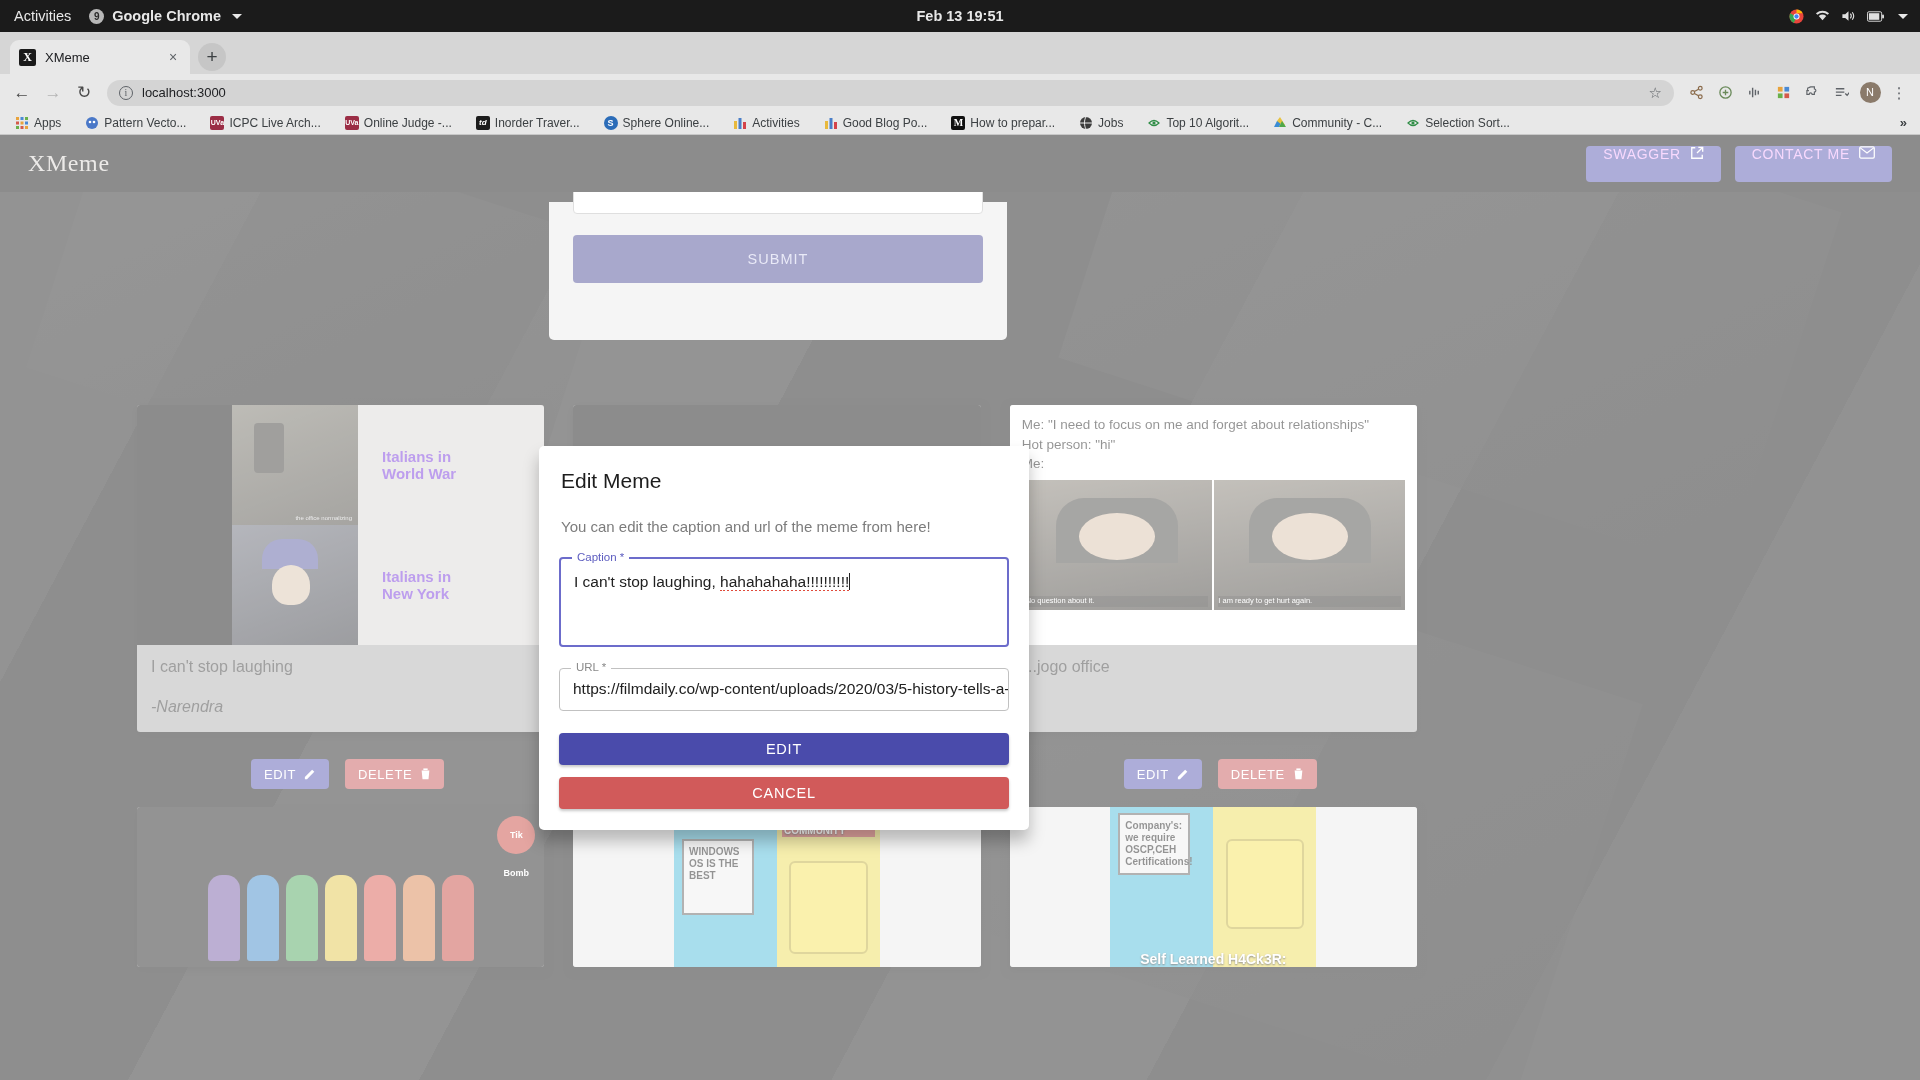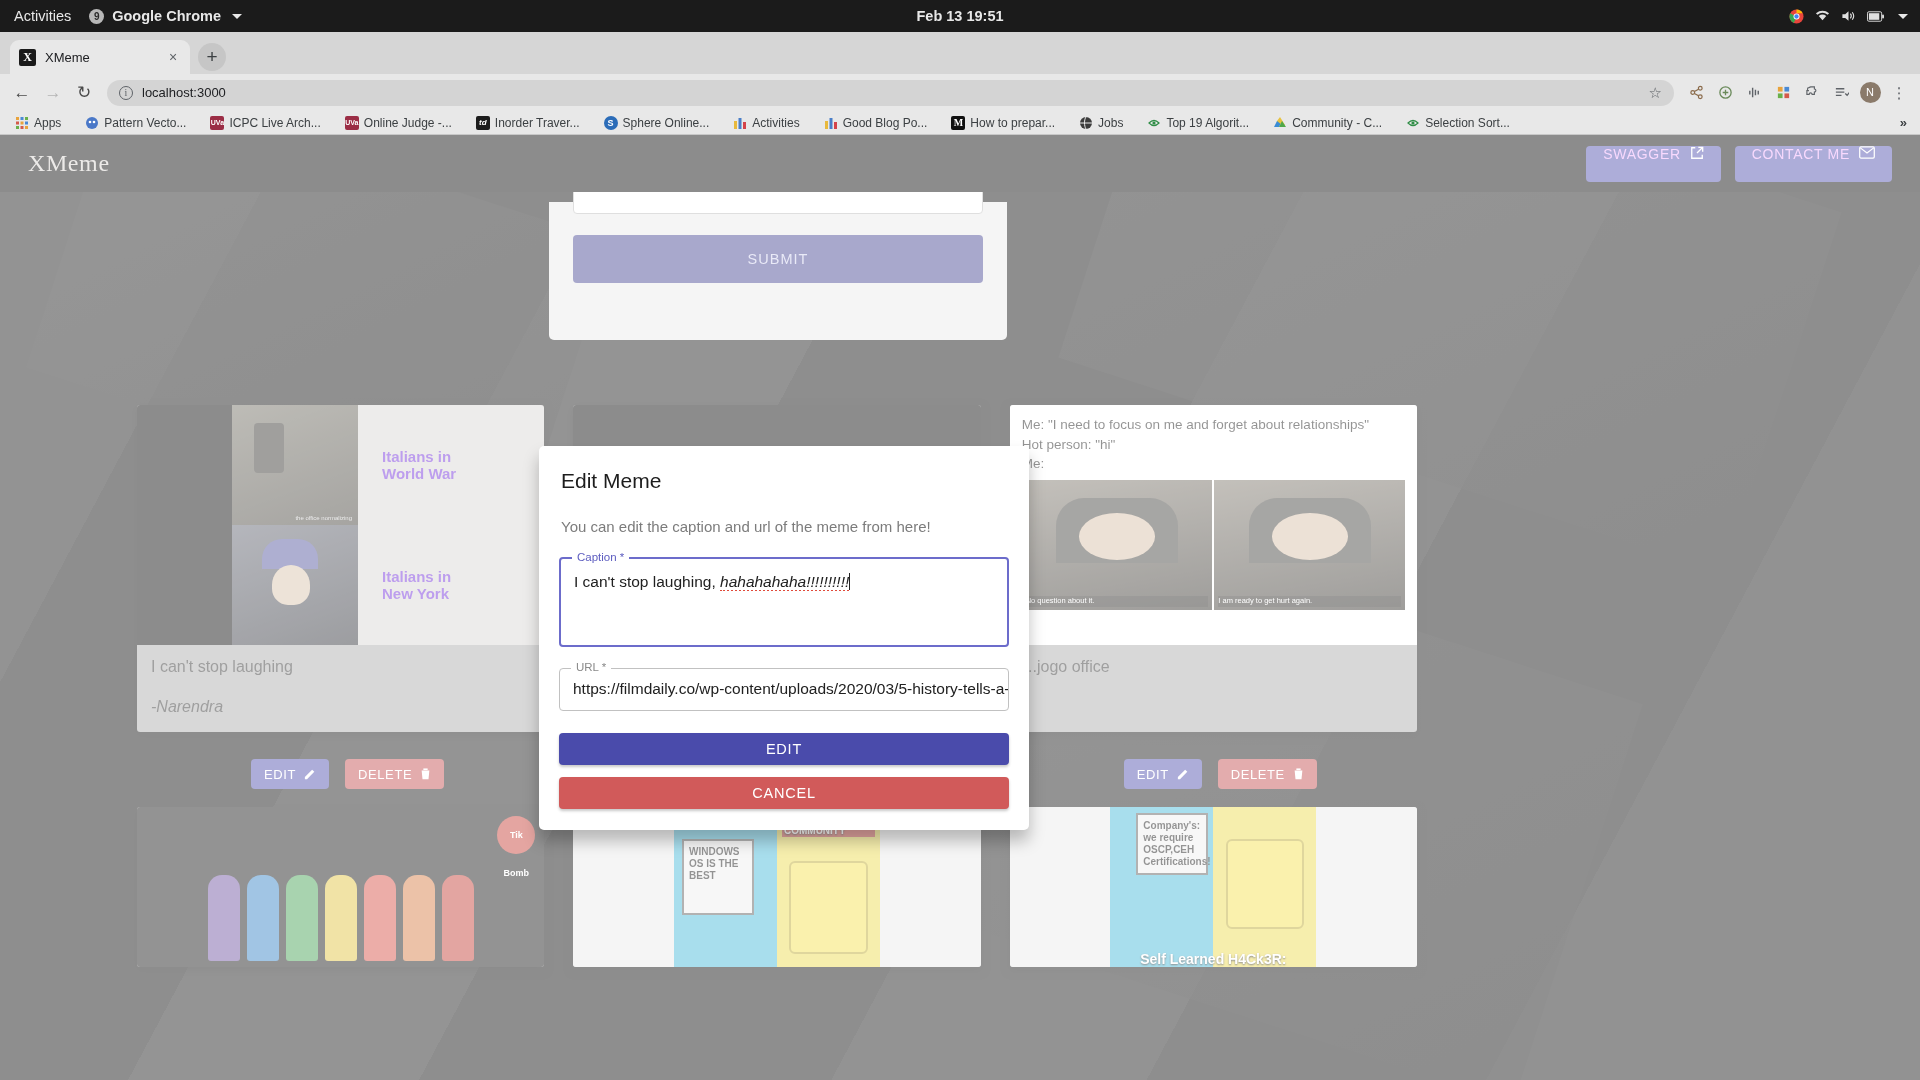--- a/index.html
+++ b/index.html
@@ -153,21 +153,21 @@
   .m-desc { font-size:15px; color:#7c7c7c; margin:25px 0 0 2px; }
   .field { position:relative; margin-top:22px; border:2px solid #6c6ccb;
     border-radius:4px; height:90px; }
   .field.url { border:1px solid #c1c1c1; height:43px; margin-top:21px; }
   .f-legend { position:absolute; top:-8px; left:11px; background:#fff;
     padding:0 5px; font-size:11.5px; color:#5d5dc0; }
   .field.url .f-legend { color:#8a8a8a; }
   .f-val { padding:14px 13px 0; font-size:15.5px; color:#212121;
     white-space:nowrap; overflow:hidden; }
   .field.url .f-val { padding-top:11px; }
-  .sp-err { border-bottom:2px dotted #e04a3a;font-style:italic; }
+  .sp-err { border-bottom:2px dotted #e04a3a; }
   .caret-bar { display:inline-block; width:1px; height:17px; background:#222;
     vertical-align:-3px; }
   .m-btn { height:32px; border-radius:4px; display:flex; align-items:center;
     justify-content:center; font-size:14.5px; letter-spacing:.8px; color:#fff;
     margin-top:22px; box-shadow:0 2px 3px rgba(0,0,0,.22); }
   .m-btn.primary { background:#4a4bab; }
   .m-btn.cancel { background:#d15a5a; margin-top:12px; }
 </style>
 </head>
 <body>
@@ -345,21 +345,21 @@
     </span>
     <span class="bm-label">Jobs</span>
   </div>
   <div class="bm">
     <span class="bm-ico">
       <svg width="14" height="14" viewBox="0 0 14 14">
           <path d="M2 7 Q7 2 12 7 Q7 12 2 7Z" fill="none" stroke="#2f8d46" stroke-width="1.2"></path>
           <circle cx="7" cy="7" r="1.6" fill="#2f8d46"></circle>
         </svg>
     </span>
-    <span class="bm-label">Top 19 Algorit...</span>
+    <span class="bm-label">Top 10 Algorit...</span>
   </div>
   <div class="bm">
     <span class="bm-ico">
       <svg width="14" height="14" viewBox="0 0 14 14">
           <path d="M1 11 L4 5 L9 5 L6 11Z" fill="#3b8cd4"></path>
           <path d="M4 5 L7 1 L12 9 L9 9Z" fill="#e8c23d"></path>
           <path d="M6 11 L9 5 L13 11Z" fill="#4fa84a"></path>
         </svg>
     </span>
     <span class="bm-label">Community - C...</span>
@@ -553,21 +553,21 @@
               <div class="sp-label" style="background:#c0392f;padding:1px 2px;">LINUX COMMUNITY</div>
               <div style="position:absolute;left:12%;top:34%;width:76%;height:58%;background:#f3e14a;border:2px solid #b8a427;border-radius:6px;"></div>
             </div>
           </div>
         </div>
       </div>
       <div class="card">
         <div class="card-img" style="height:160px;background:#e9e9e9;">
           <div class="sponge" style="width:206px;margin:0 auto;">
             <div class="sp-blue">
-              <div class="sp-box" style="top:6px;height:62px;margin-left:18px;">Company's: we require OSCP,CEH Certifications!</div>
+              <div class="sp-box" style="top:6px;height:62px;">Company's: we require OSCP,CEH Certifications!</div>
             </div>
             <div class="sp-yellow">
               <div style="position:absolute;left:12%;top:20%;width:76%;height:56%;background:#f3e14a;border:2px solid #b8a427;border-radius:6px;"></div>
             </div>
           </div>
           <div class="sp-bottom">Self Learned H4Ck3R:</div>
         </div>
       </div>
     </div>
   </div>

